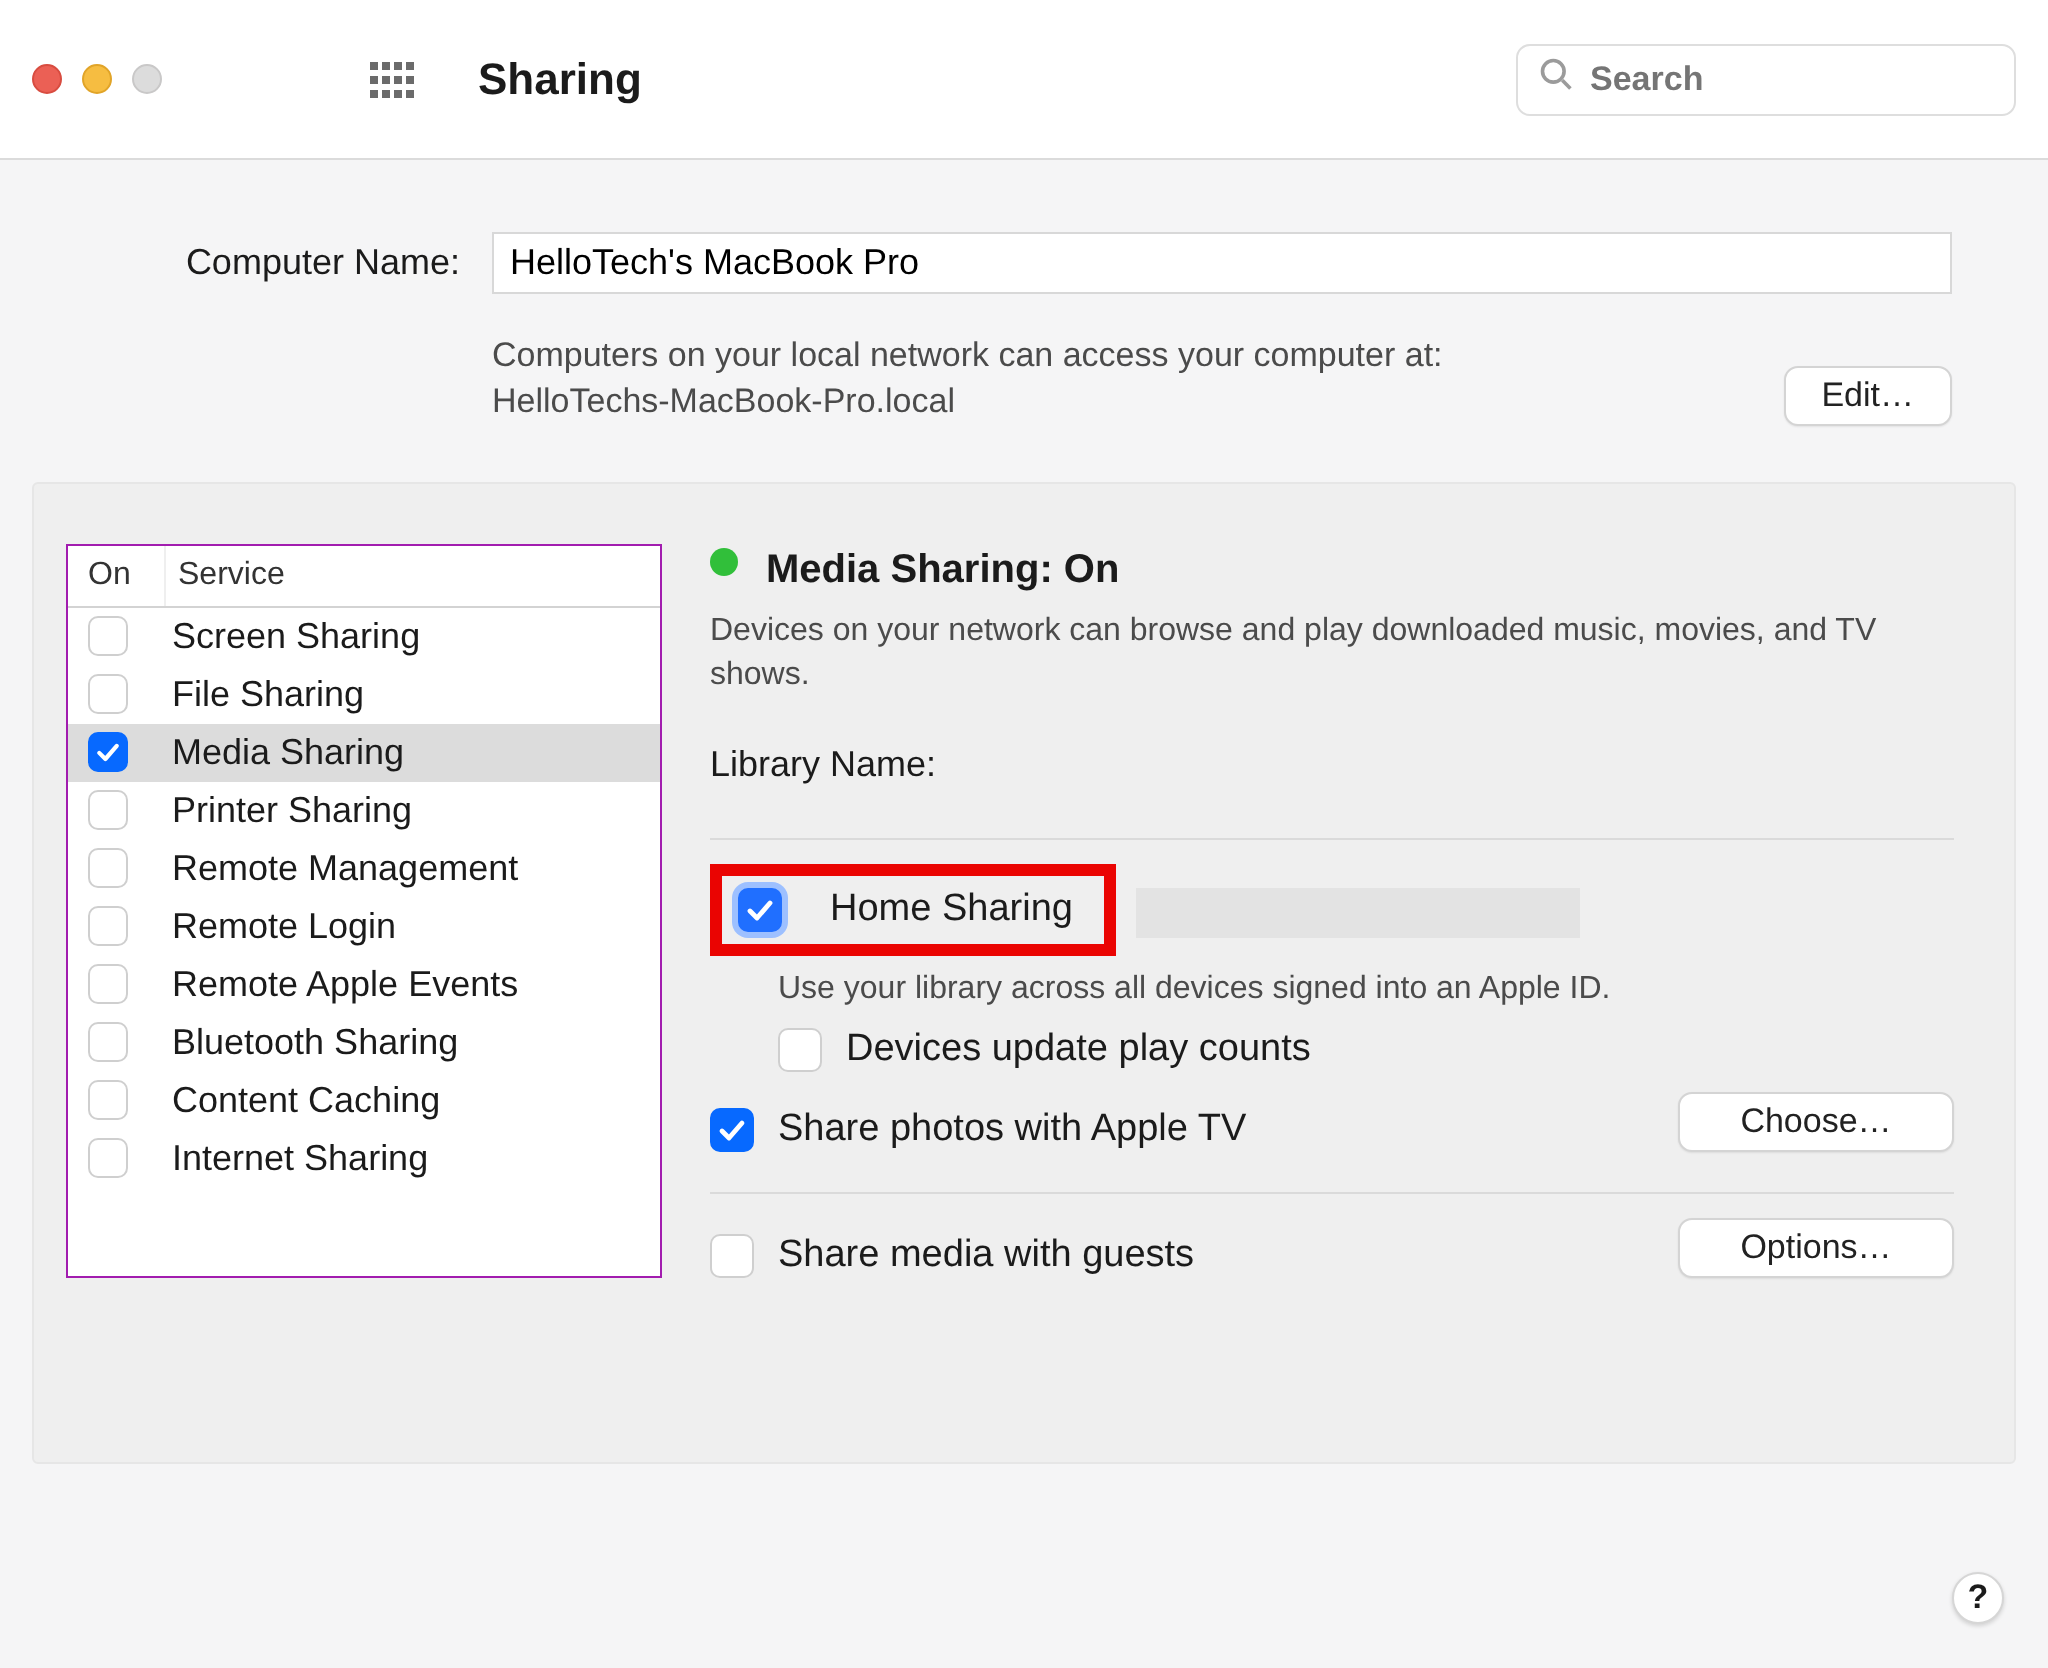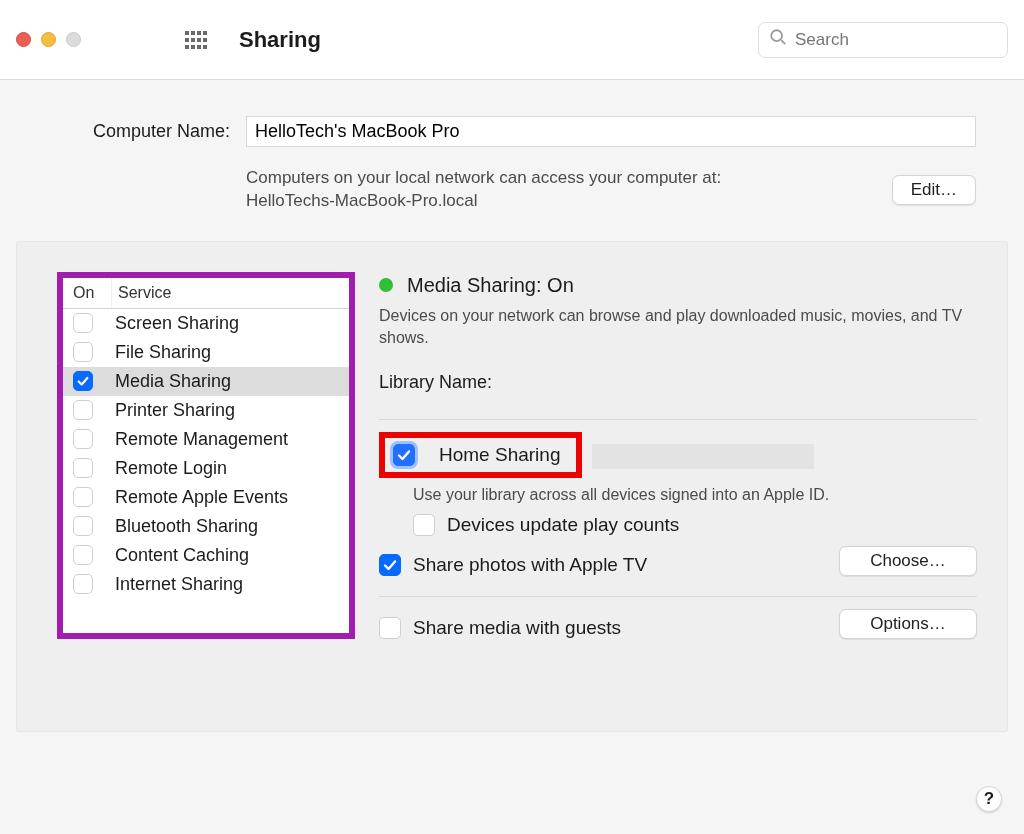--- a/index.html
+++ b/index.html
@@ -35,39 +35,40 @@
       border: 1px solid #dedede; border-radius: 7px;
       padding: 0 10px;
       background: #fff;
     }
     .search-wrap svg { width:18px; height:18px; flex:none; }
     .search-wrap input {
       border: none; outline: none;
       font-size: 17px; color: #0c4a6e;
       width: 100%; margin-left: 8px;
       background: transparent;
+      font-weight: bold;
     }
 
     
     .upper {
       padding: 36px 48px 28px 48px;
     }
     .cn-row { display: flex; align-items: center; gap: 16px; }
     .cn-label { width: 182px; text-align: right; font-size: 18px; }
     .cn-input {
       flex: 1;
       height: 31px;
       border: 1px solid #d8d8d8;
       border-radius: 0;
       padding: 0 8px;
       font-size: 18px;
       background: #fff;
     }
     .cn-subrow {
-      display: flex; margin-top: 20px; align-items: center;
+      display: flex; margin-top: 20px; align-items: flex-end;
     }
     .cn-subtext {
       margin-left: 198px;
       font-size: 17px; color: #4b4b4b;
       line-height: 1.35;
       flex: 1;
     }
     .mac-button {
       font-size: 17px; color: #222;
       background: #ffffff;
@@ -85,22 +86,21 @@
       border-radius: 3px;
       background: #efefef;
       padding: 30px 30px 92px 16px;
       display: flex;
       gap: 24px;
       min-height: 440px;
     }
     .services {
       width: 298px;
       background: #fff;
-      border: 6px solid #a21caf;
-      margin-left: 24px;
+      border: 1px solid #a21caf;
     }
     .services-header {
       display: flex;
       border-bottom: 1px solid #d3d3d3;
       font-size: 16px;
       color: #333;
     }
     .services-header .col-on { width: 48px; padding: 6px 10px; }
     .services-header .col-sv { flex:1; padding: 6px 6px; border-left: 1px solid #efefef; }
     .service-row {
@@ -116,21 +116,21 @@
       margin-right: 16px;
       display:flex; align-items:center; justify-content:center;
     }
     .service-row .chk.checked {
       background: #0769ff; border-color:#0769ff;
     }
     .service-row .chk.checked svg { width:14px; height:14px; }
     .service-row .lbl { margin-left: 6px; }
 
     .detail { flex: 1; padding-top: 2px; }
-    .status-row { display:flex; align-items:center; gap:14px; margin-bottom:8px; }
+    .status-row { display:flex; gap:14px; margin-bottom:8px;font-weight:bold; }
     .status-dot { width:14px; height:14px; border-radius:50%; background:#31bf3a; }
     .status-text { font-size: 20px; }
     .status-desc { font-size: 16px; color:#4b4b4b; line-height:1.4; margin-bottom:22px; }
     .lib-row { display:flex; align-items:center; gap:2px; margin-bottom:26px; }
     .lib-label { width:138px; font-size:18px; }
     .lib-input { flex:1; height:30px; border:1px solid #d8d8d8; font-size:19px; padding:0 8px; background:#fff; }
     hr.sep { border:none; border-top:1px solid #dadada; margin: 0 0 12px 0; }
 
     .opt-row { display:flex; align-items:center; gap:12px; margin: 10px 0; font-size:19px; }
     .opt-checkbox {

